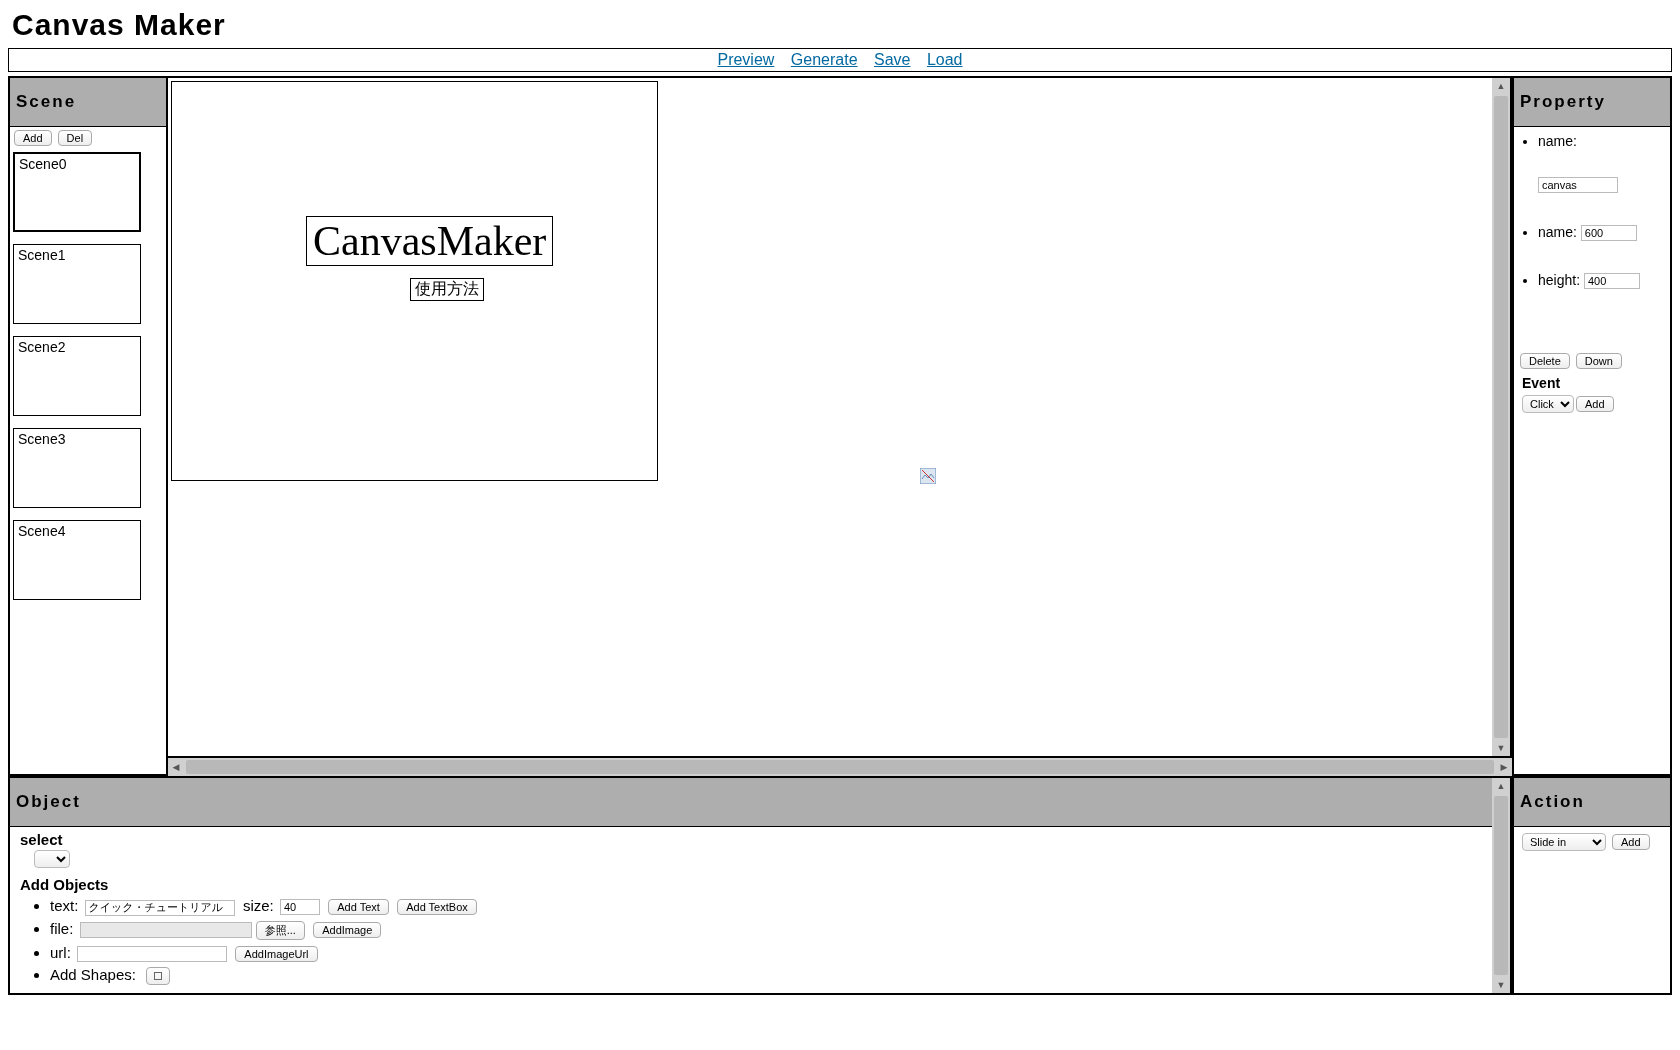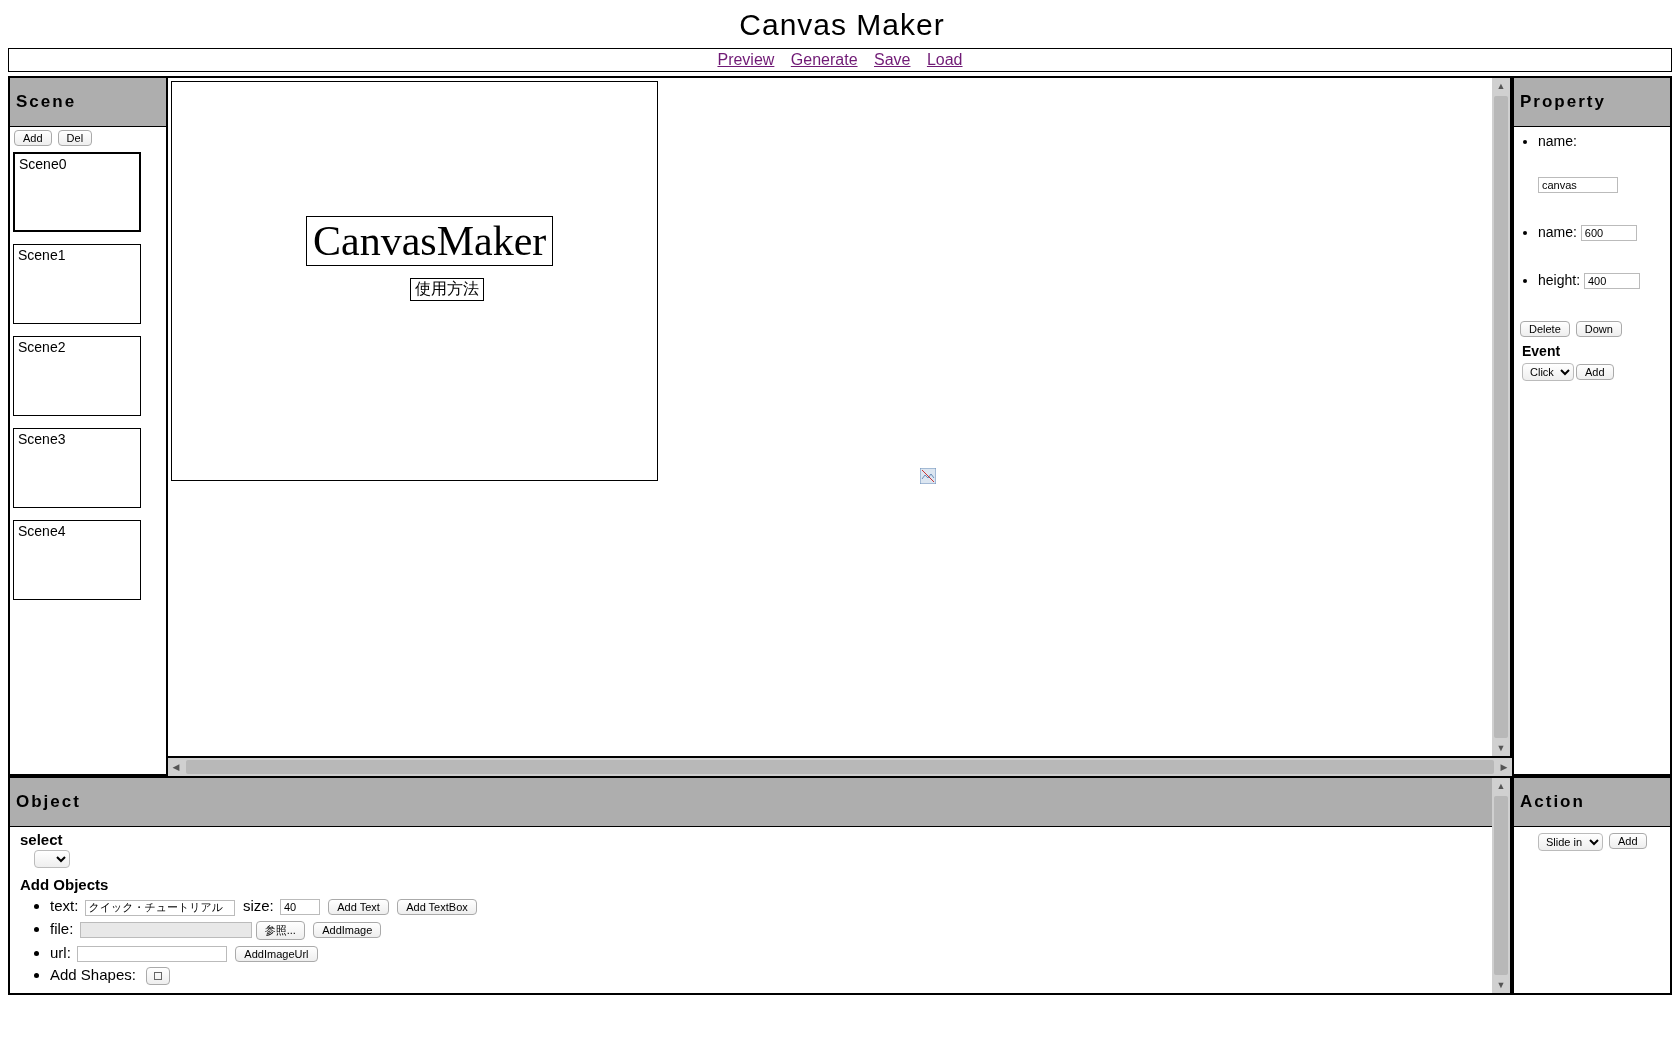--- a/index.html
+++ b/index.html
@@ -1,22 +1,22 @@
 <!DOCTYPE html>
 <html><head>
 <meta charset="utf-8">
 <style>
 * { box-sizing: border-box; margin: 0; padding: 0; }
 body { font-family: Arial, sans-serif; font-size: 13px; color: #000; background: #fff; width: 1680px; height: 1050px; overflow: hidden; }
-a { color: #701a75; text-decoration: underline; }
+a { color: #0369a1; text-decoration: underline; }
 button, select, input { font-family: inherit; font-size: 11px; }
 button { padding: 1px 8px; border: 1px solid #aaa; border-radius: 4px; background: linear-gradient(#fff,#eee); cursor: pointer; }
 input[type="text"] { border: 1px solid #bbb; padding: 1px 3px; font-size: 11px; }
 select { border: 1px solid #bbb; padding: 1px 3px; font-size: 11px; border-radius: 4px; background: linear-gradient(#fff,#eee); }
-.title { font-size: 30px; font-weight: normal; padding: 8px 8px 6px 12px; letter-spacing: 1px; text-align: center; }
+.title { font-size: 30px; font-weight: bold; padding: 8px 8px 6px 12px; letter-spacing: 1px; }
 .toolbar { border: 1px solid #000; margin: 0 8px 4px 8px; text-align: center; padding: 2px 0; font-size: 16px; }
 .toolbar a { margin: 0 6px; }
 .main { display: flex; margin: 0 8px; border: 0; height: 700px; }
 .panel-header { background: #aeaeae; font-weight: bold; font-size: 17px; letter-spacing: 2px; padding: 14px 6px; border-bottom: 1px solid #000; }
 .scene-panel { width: 160px; border: 2px solid #000; display: flex; flex-direction: column; }
 .scene-controls { padding: 3px 4px; display: flex; gap: 6px; }
 .scene-list { flex: 1; overflow-y: auto; padding: 3px; }
 .scene-item { width: 128px; height: 80px; border: 1px solid #000; margin-bottom: 12px; padding: 2px 4px; font-size: 14px; cursor: pointer; }
 .scene-item.selected { border: 2px solid #000; }
 .center-wrap { flex: 1; display: flex; flex-direction: column; }
@@ -31,40 +31,40 @@
 .canvas-text1 { position: absolute; top: 134px; left: 134px; border: 1px solid #000; padding: 0 6px; font-size: 42px; font-family: Georgia, serif; }
 .canvas-text2 { position: absolute; top: 196px; left: 238px; border: 1px solid #000; padding: 0 4px; font-size: 16px; }
 .broken-img { position: absolute; top: 390px; left: 752px; width: 16px; height: 16px; display: inline-block; }
 .broken-img svg { display: block; }
 .property-panel { width: 160px; border: 2px solid #000; display: flex; flex-direction: column; }
 .prop-body { padding: 6px 8px; font-size: 14px; }
 .prop-body ul { list-style: disc; padding-left: 16px; }
 .prop-body li { margin-bottom: 4px; }
 .prop-body input { width: 56px; margin-top: 28px; }
 .prop-body input.name-input { width: 80px; }
-.prop-actions { padding: 4px 6px; display: flex; gap: 6px; }
+.prop-actions { padding: 4px 6px; display: flex; gap: 6px; margin-top: 32px; }
 .event-header { font-weight: bold; padding: 2px 8px; font-size: 14px; }
 .event-row { padding: 2px 8px; display: flex; gap: 2px; align-items: center; }
 .bottom { display: flex; margin: 0 8px; }
 .object-panel { flex: 1; border: 2px solid #000; }
 .object-body { padding: 4px 10px; font-size: 15px; }
 .object-body .sel-label { font-weight: bold; }
 .object-body .sel-row select { margin: 2px 0 6px 14px; width: 36px; }
 .addobj-title { font-weight: bold; margin-top: 2px; margin-bottom: 4px; }
 .addobj-list { list-style: disc; padding-left: 30px; }
 .addobj-list li { margin-bottom: 4px; display: list-item; }
 .addobj-list label { margin-right: 2px; }
 .text-input { width: 150px; }
 .size-input { width: 40px; }
 .file-input { width: 172px; background: #e8e8e8; border: 1px solid #bbb; padding: 1px 3px; font-size: 11px; display: inline-block; height: 16px; vertical-align: middle; }
 .url-input { width: 150px; }
 .shape-btn { padding: 2px 7px; }
 .shape-sq { display: inline-block; width: 8px; height: 8px; border: 1px solid #666; }
 .action-panel { width: 160px; border: 2px solid #000; }
-.action-body { padding: 6px 24px; display: flex; gap: 6px; align-items: flex-start; }
+.action-body { padding: 6px 8px; display: flex; gap: 6px; align-items: center; }
 .obj-scroll { position: relative; }
 .obj-scroll-v { position: absolute; right: 0; top: 0; bottom: 0; width: 18px; background: #d0d0d0; display: flex; flex-direction: column; align-items: center; }
 .obj-scroll-v .arrow { width: 16px; height: 16px; display: flex; align-items: center; justify-content: center; font-size: 9px; color: #555; }
 .obj-scroll-v .track { flex: 1; width: 14px; background: #b8b8b8; margin: 2px 0; border-radius: 2px; }
 </style>
 </head>
 <body>
 
 <div class="title">Canvas Maker</div>
 

